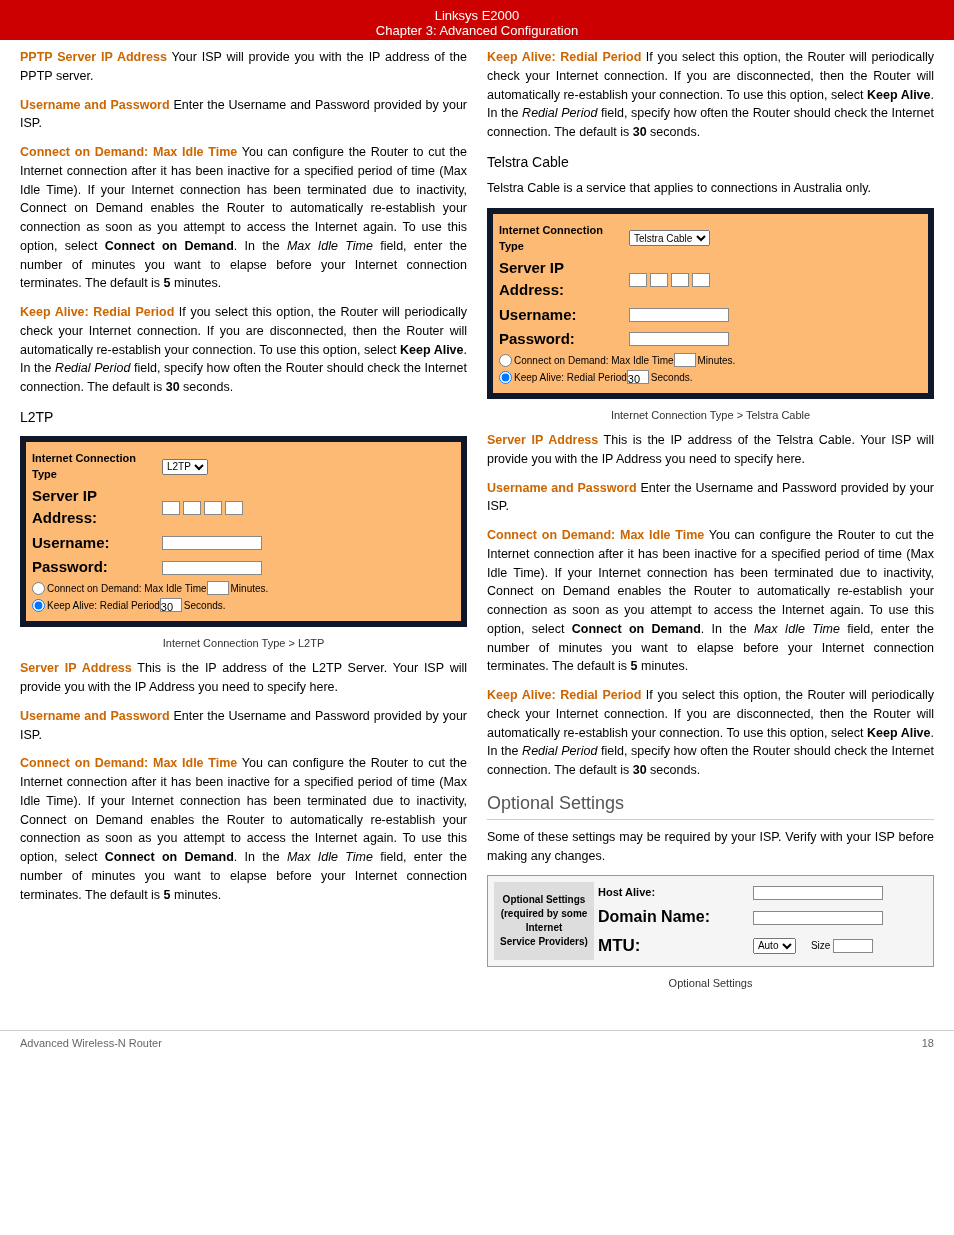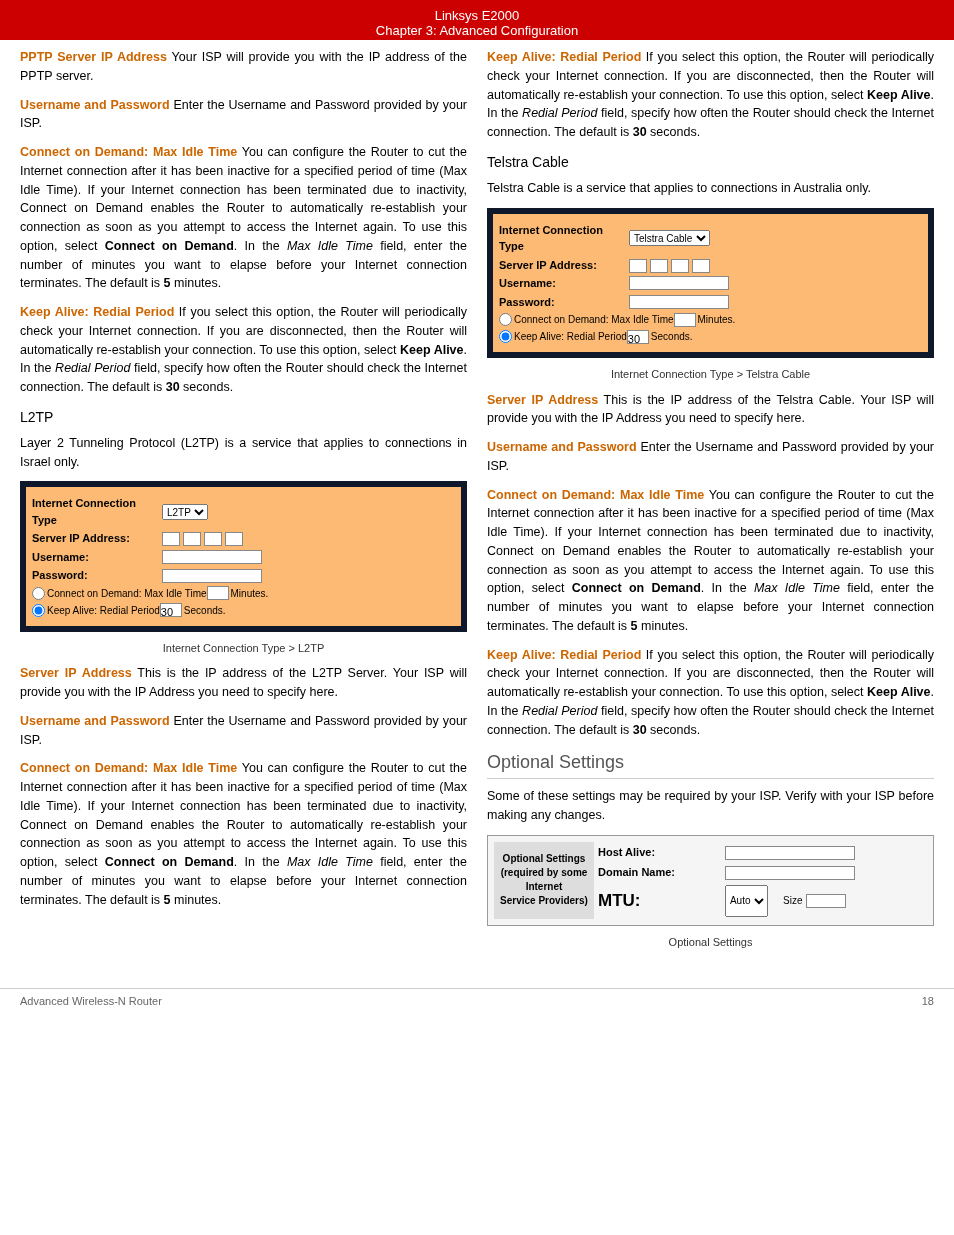--- a/index.html
+++ b/index.html
@@ -87,21 +87,21 @@
     }
     .fig-row {
       display: flex;
       align-items: center;
       margin: 2px 0;
       font-size: 11px;
     }
     .fig-row-label {
       width: 130px;
       font-weight: bold;
-      font-size: 11px;
+      font-size: 15px;
     }
     .fig-type-label {
       font-weight: bold;
       font-size: 11px;
       width: 130px;
     }
     .footer-bar {
       display: flex;
       justify-content: space-between;
       padding: 6px 20px;
@@ -166,21 +166,20 @@
 
     <p>
       <span class="term">Connect on Demand: Max Idle Time</span><span> You can configure the Router to cut the Internet connection after it has been inactive for a specified period of time (Max Idle Time). If your Internet connection has been terminated due to inactivity, Connect on Demand enables the Router to automatically re-establish your connection as soon as you attempt to access the Internet again. To use this option, select </span><span class="bold">Connect on Demand</span><span>. In the </span><span class="italic">Max Idle Time</span><span> field, enter the number of minutes you want to elapse before your Internet connection terminates. The default is </span><span class="bold">5</span><span> minutes.</span>
     </p>
 
     <p>
       <span class="term">Keep Alive: Redial Period</span><span> If you select this option, the Router will periodically check your Internet connection. If you are disconnected, then the Router will automatically re-establish your connection. To use this option, select </span><span class="bold">Keep Alive</span><span>. In the </span><span class="italic">Redial Period</span><span> field, specify how often the Router should check the Internet connection. The default is </span><span class="bold">30</span><span> seconds.</span>
     </p>
 
     <h3>L2TP</h3>
-    <p>Layer 2 Tunneling Protocol (L2TP) is a service that applies to connections in Israel only.</p>
 
     <div class="figure-box">
       <div class="fig-row">
         <span class="fig-type-label">Internet Connection Type</span>
         <span>
           <select style="font-size:10px; height:16px;">
             <option>L2TP</option>
           </select>
         </span>
       </div>
@@ -306,29 +305,29 @@
             <tr>
           <td class="opt-label-cell" rowspan="3" style="font-size:10px; text-align:center; line-height:1.4;">
             Optional Settings<br>(required by some Internet<br>Service Providers)
           </td>
           <td style="font-weight:bold; font-size:11px;">Host Alive:</td>
           <td>
             <span class="fig-input-long" style="width:130px;"></span>
           </td>
         </tr>
         <tr>
-          <td style="font-weight:bold; font-size:11px;">Domain Name:</td>
+          <td style="font-weight:bold; font-size:16px;">Domain Name:</td>
           <td>
             <span class="fig-input-long" style="width:130px;"></span>
           </td>
         </tr>
         <tr>
           <td style="font-weight:bold; font-size:17px;">MTU:</td>
           <td>
-            <select style="font-size:10px; height:32px;">
+            <select style="font-size:10px; height:16px;">
               <option>Auto</option>
             </select>
             <span style="font-size:10px; margin-left:12px;">Size</span>
             <span class="fig-input" style="width:40px;"></span>
           </td>
         </tr>
       </tbody>
         </table>
     </div>
     <div class="figure-caption">Optional Settings</div>

